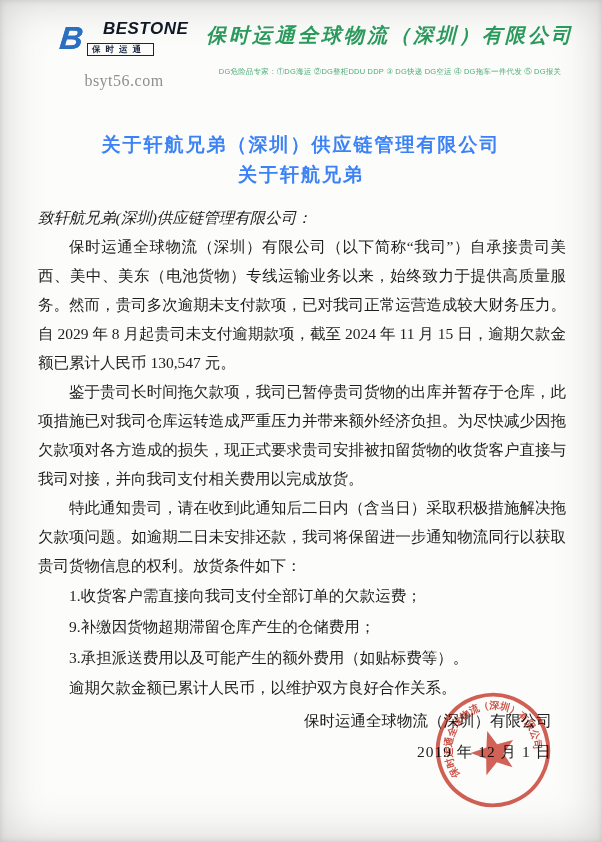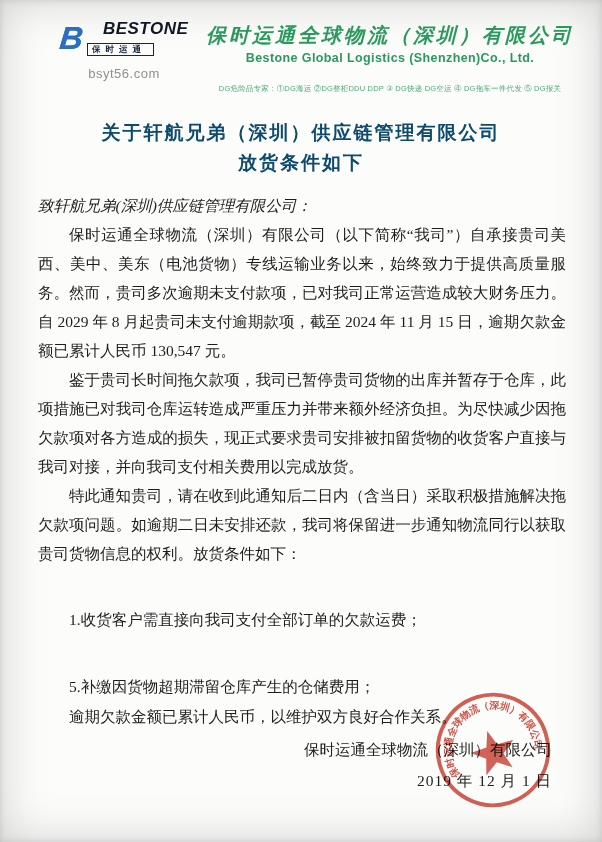--- a/index.html
+++ b/index.html
@@ -24,44 +24,44 @@
   .brand-stack { text-align:left; }
   .brand-en {
     font-family:"Liberation Sans",sans-serif; font-style:italic; font-weight:900;
     font-size:17px; line-height:17px; letter-spacing:.5px; color:#101826;margin-left:16px;
   }
   .brand-cn {
     margin-top:2px; display:inline-block;
     font-size:8.5px; font-weight:700; letter-spacing:5px; color:#17253d;
     border:1px solid #17253d; padding:0 7px 0 4px; line-height:11px;
   }
-  .website { margin-top:10px; font-family:Liberation Sans, sans-serif; font-size:13px; color:#8f8f8f; letter-spacing:.5px; }
+  .website { margin-top:16px; font-family:Liberation Serif, serif; font-size:16px; color:#8f8f8f; letter-spacing:.5px; }
 
   .head-right { flex:1; text-align:center; padding-top:2px; }
   .company-cn {
     color:#2a9a5c; font-weight:700; font-style:italic; font-size:20px;
     letter-spacing:3px; line-height:26px; white-space:nowrap;
   }
   .company-en {
     color:#2a9a5c; font-family:"Liberation Sans",sans-serif; font-weight:700;
     font-size:12.5px; letter-spacing:.4px; margin-top:3px; white-space:nowrap;
   }
   .services {
     color:#3aa268; font-family:Liberation Sans, sans-serif; font-size:7.5px;
     margin-top:19px; letter-spacing:.2px; white-space:nowrap; opacity:.9;
   }
 
   
-  .doc-title { margin-top:24px; text-align:center; font-weight:700; font-size:19px; line-height:30px; letter-spacing:2px; color:#0c4a6e; }
+  .doc-title { margin-top:40px; text-align:center; font-weight:700; font-size:19px; line-height:30px; letter-spacing:2px; color:#3b82f6; }
 
   
   .doc-body { padding:13px 36px 0 38px; font-size:15.5px; line-height:29px; text-align:justify; color:#1d1d1d; }
   .salutation { text-indent:0;font-style:italic; }
   .para { text-indent:2em; }
-  .cond { text-indent:2em; line-height:31px;margin-top:36px; }
+  .cond { text-indent:2em; line-height:31px; }
 
   .sign-block { margin-top:3px; padding-right:14px; text-align:right; }
   .sign-company { line-height:32px; }
   .sign-date { line-height:29px; letter-spacing:1px; }
 
   
   .seal {
     position:absolute; left:424px; top:681px; width:138px; height:138px;
     transform:rotate(-17deg); opacity:.88; mix-blend-mode:multiply; pointer-events:none;
   }
@@ -77,37 +77,37 @@
         <span class="logo-mark">B</span>
         <span class="brand-stack">
           <span class="brand-en">BESTONE</span><br>
           <span class="brand-cn">保时运通</span>
         </span>
       </div>
       <div class="website">bsyt56.com</div>
     </div>
     <div class="head-right">
       <div class="company-cn">保时运通全球物流（深圳）有限公司</div>
-      <div class="company-en">Bestone Global Logistics (Shenzhen)Co., Ltd.</div>
       <div class="services">DG危险品专家：①DG海运 ②DG整柜DDU DDP ③ DG快递 DG空运 ④ DG拖车一件代发 ⑤ DG报关</div>
     </div>
   </div>
 
   <div class="doc-title">
     <div>关于轩航兄弟（深圳）供应链管理有限公司</div>
-    <div>放货条件如下</div>
+    <div>关于轩航兄弟</div>
   </div>
 
   <div class="doc-body">
     <p class="salutation">致轩航兄弟(深圳)供应链管理有限公司：</p>
     <p class="para">保时运通全球物流（深圳）有限公司（以下简称“我司”）自承接贵司美西、美中、美东（电池货物）专线运输业务以来，始终致力于提供高质量服务。然而，贵司多次逾期未支付款项，已对我司正常运营造成较大财务压力。自 2029 年 8 月起贵司未支付逾期款项，截至 2024 年 11 月 15 日，逾期欠款金额已累计人民币 130,547 元。</p>
     <p class="para">鉴于贵司长时间拖欠款项，我司已暂停贵司货物的出库并暂存于仓库，此项措施已对我司仓库运转造成严重压力并带来额外经济负担。为尽快减少因拖欠款项对各方造成的损失，现正式要求贵司安排被扣留货物的收货客户直接与我司对接，并向我司支付相关费用以完成放货。</p>
     <p class="para">特此通知贵司，请在收到此通知后二日内（含当日）采取积极措施解决拖欠款项问题。如逾期二日未安排还款，我司将保留进一步通知物流同行以获取贵司货物信息的权利。放货条件如下：</p>
     <p class="cond">1.收货客户需直接向我司支付全部订单的欠款运费；</p>
-    <p class="cond">5.补缴因货物超期滞留仓库产生的仓储费用；</p>
+    <p class="cond">9.补缴因货物超期滞留仓库产生的仓储费用；</p>
+    <p class="cond">3.承担派送费用以及可能产生的额外费用（如贴标费等）。</p>
     <p class="para">逾期欠款金额已累计人民币，以维护双方良好合作关系。</p>
 
     <div class="sign-block">
       <div class="sign-company">保时运通全球物流（深圳）有限公司</div>
       <div class="sign-date">2019 年 12 月 1 日</div>
     </div>
   </div>
 
   <svg class="seal" viewBox="0 0 160 160">
     <circle cx="80" cy="80" r="64" fill="none" stroke="#c93a2c" stroke-width="4.5" opacity=".92"></circle>

